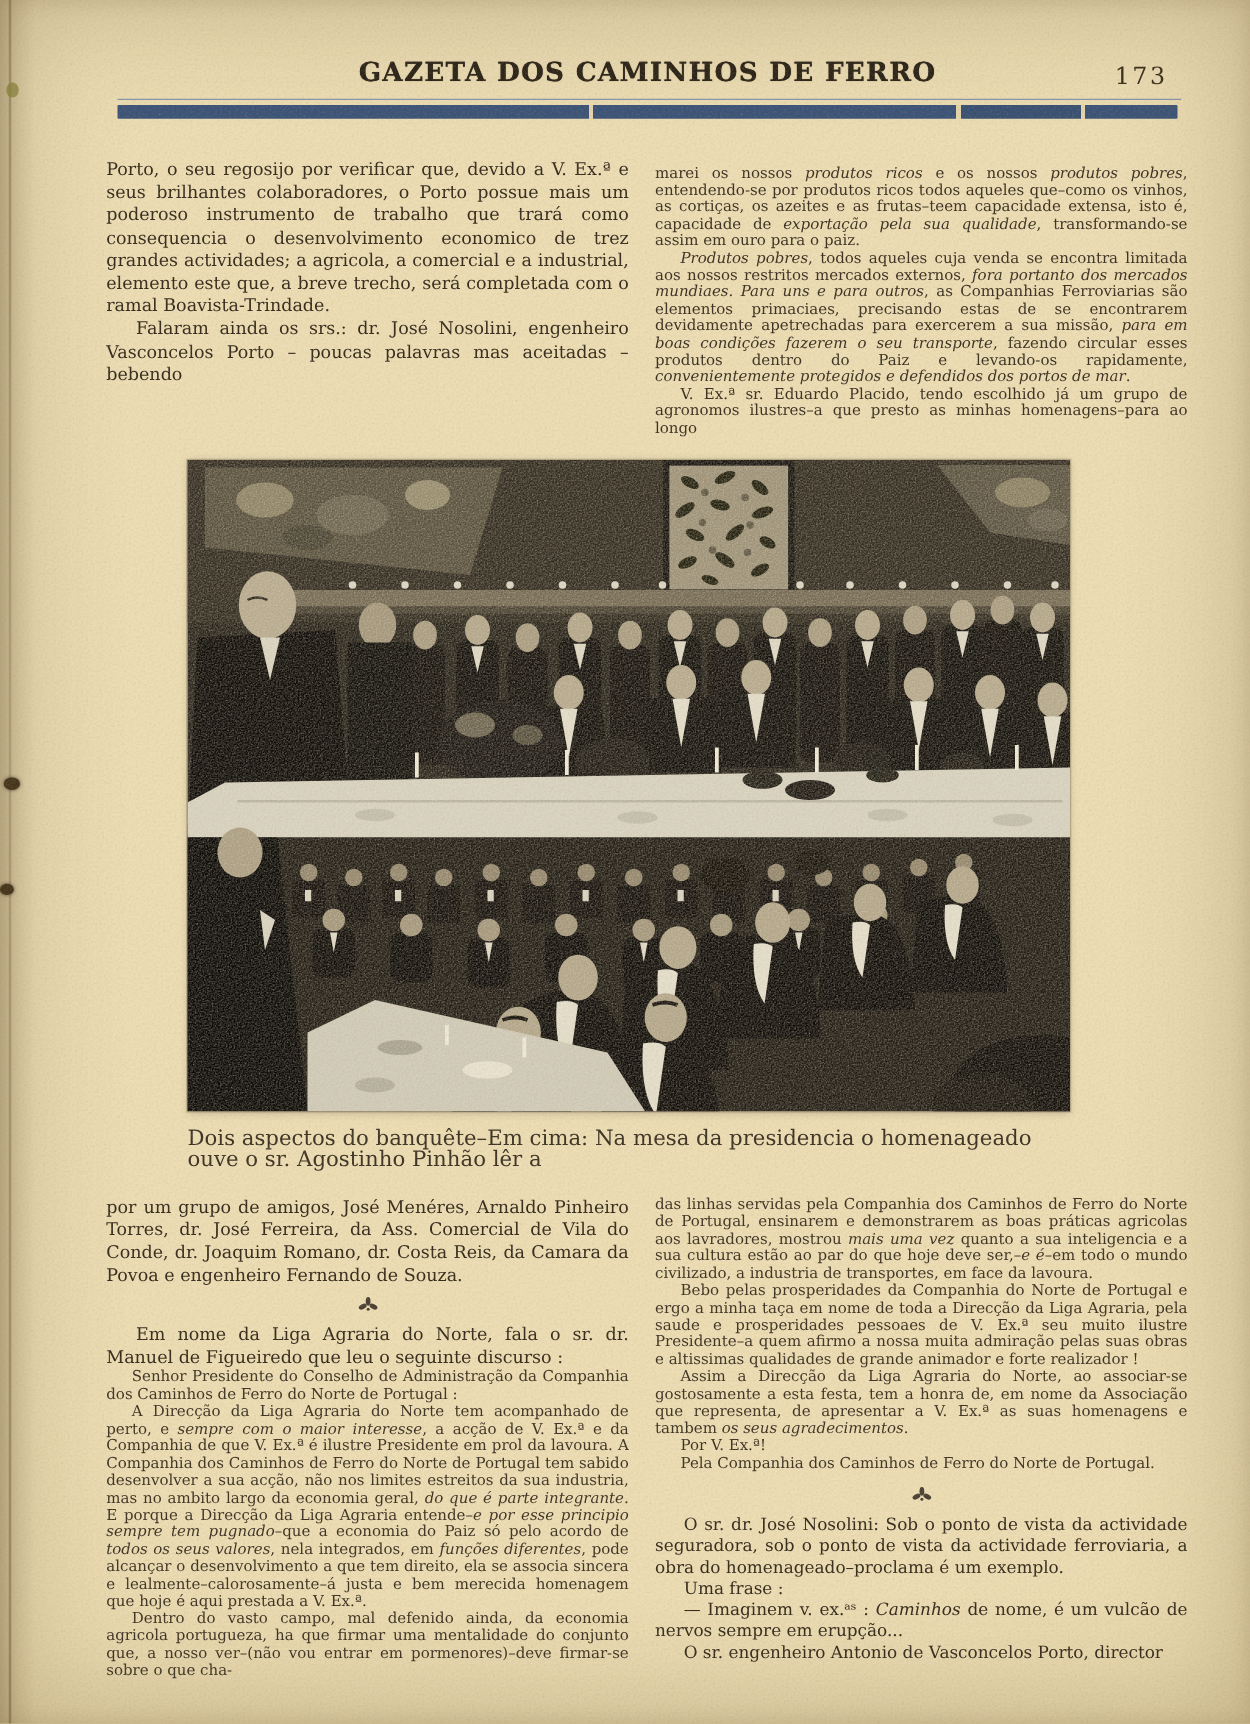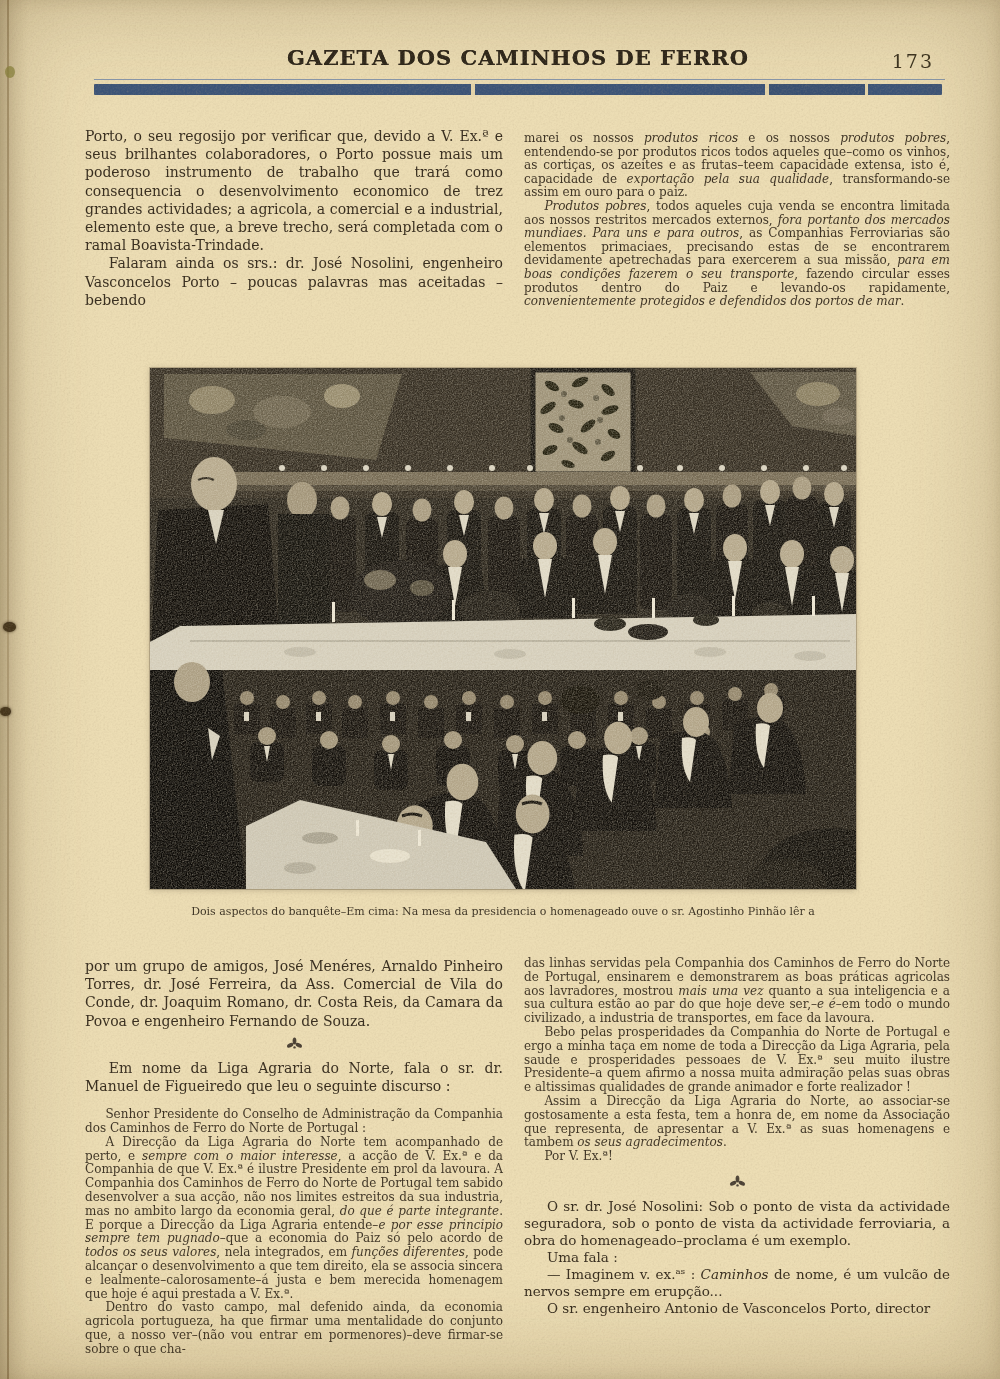--- a/index.html
+++ b/index.html
@@ -41,33 +41,33 @@
   
   .col{position:absolute;color:#362c1e;}
   .col p{margin:0;text-align:justify;}
   .col p.indent{text-indent:1.7em;}
   .colLT{left:85px;top:127px;width:418px;font-size:14px;line-height:18.2px;}
   .colRT{left:524px;top:132px;width:426px;font-size:12px;line-height:13.6px;color:#3b3123;}
   .colLB{left:85px;top:957px;width:418px;}
   .colRB{left:524px;top:957px;width:426px;}
   .nblock{font-size:14px;line-height:18.2px;}
   .nblock.lead{margin-top:9px;}
-  .sblock{margin-top:13px;font-size:12px;line-height:13.8px;color:#3e3425;}
+  .sblock{font-size:12px;line-height:13.8px;color:#3e3425;}
   .colRB .sblock{margin-top:0;}
   .nblock.after{margin-top:10px;font-size:13.5px;line-height:17px;}
   .orn{text-align:center;margin:5px 0 2px 0;height:15px;}
   .colRB .orn{margin:9px 0 3px 0;}
 
   
   .photo{position:absolute;left:150px;top:368px;width:706px;height:521px;margin:0;
     box-shadow:0 0 0 1px rgba(58,48,30,.25), 0 1px 6px rgba(58,48,30,.25);}
   .photo svg{display:block;}
 
-  .caption{position:absolute;left:150px;top:903px;width:706px;text-align:center;
-    font-size:11px;line-height:17px;color:#3d3425;}
+  .caption{position:absolute;left:150px;top:903px;width:706px;
+    font-size:17px;line-height:17px;color:#3d3425;}
 
   .page-grain{position:absolute;inset:0;z-index:5;pointer-events:none;}
 </style>
 </head>
 <body>
 
 <div class="stage">
 
   <div class="left-shade"></div>
   <div class="edge-line"></div>
@@ -80,20 +80,21 @@
   <div class="rule-thin"></div>
   <div class="rule-bar"></div>
 
   <div class="col colLT">
       <p class="para"><span>Porto, o seu regosijo por verificar que, devido a V. Ex.ª e seus brilhantes colaboradores, o Porto possue mais um poderoso instrumento de trabalho que trará como consequencia o desenvolvimento economico de trez grandes actividades; a agricola, a comercial e a industrial, elemento este que, a breve trecho, será completada com o ramal Boavista-Trindade.</span></p>
       <p class="para indent"><span>Falaram ainda os srs.: dr. José Nosolini, engenheiro Vasconcelos Porto – poucas palavras mas aceitadas – bebendo</span></p>
     </div>
   <div class="col colRT">
       <p class="para"><span>marei os nossos </span><i>produtos ricos</i><span> e os nossos </span><i>produtos pobres</i><span>, entendendo-se por produtos ricos todos aqueles que–como os vinhos, as cortiças, os azeites e as frutas–teem capacidade extensa, isto é, capacidade de </span><i>exportação pela sua qualidade</i><span>, transformando-se assim em ouro para o paiz.</span></p>
       <p class="para indent"><i>Produtos pobres</i><span>, todos aqueles cuja venda se encontra limitada aos nossos restritos mercados externos, </span><i>fora portanto dos mercados mundiaes. Para uns e para outros</i><span>, as Companhias Ferroviarias são elementos primaciaes, precisando estas de se encontrarem devidamente apetrechadas para exercerem a sua missão, </span><i>para em boas condições fazerem o seu transporte</i><span>, fazendo circular esses produtos dentro do Paiz e levando-os rapidamente, </span><i>convenientemente protegidos e defendidos dos portos de mar</i><span>.</span></p>
+      <p class="para indent"><span>V. Ex.ª sr. Eduardo Placido, tendo escolhido já um grupo de agronomos ilustres–a que presto as minhas homenagens–para ao longo</span></p>
     </div>
 
   <figure class="photo">
     <svg viewBox="0 0 706 521" width="706" height="521">
       <defs>
         <filter id="grain" x="0" y="0" width="100%" height="100%">
           <feTurbulence type="fractalNoise" baseFrequency="0.8" numOctaves="2" stitchTiles="stitch"></feTurbulence>
           <feColorMatrix type="matrix" values="0 0 0 0 0.85  0 0 0 0 0.80  0 0 0 0 0.66  0.8 0.8 0.8 0 -1.0"></feColorMatrix>
         </filter>
         <g id="sman">
@@ -399,34 +400,35 @@
         <p class="para indent"><span>Dentro do vasto campo, mal defenido ainda, da economia agricola portugueza, ha que firmar uma mentalidade do conjunto que, a nosso ver–(não vou entrar em pormenores)–deve firmar-se sobre o que cha-</span></p>
       </div>
   </div>
 
   <div class="col colRB">
     <div class="sblock">
         <p class="para"><span>das linhas servidas pela Companhia dos Caminhos de Ferro do Norte de Portugal, ensinarem e demonstrarem as boas práticas agricolas aos lavradores, mostrou </span><i>mais uma vez</i><span> quanto a sua inteligencia e a sua cultura estão ao par do que hoje deve ser,–</span><i>e é</i><span>–em todo o mundo civilizado, a industria de transportes, em face da lavoura.</span></p>
         <p class="para indent"><span>Bebo pelas prosperidades da Companhia do Norte de Portugal e ergo a minha taça em nome de toda a Direcção da Liga Agraria, pela saude e prosperidades pessoaes de V. Ex.ª seu muito ilustre Presidente–a quem afirmo a nossa muita admiração pelas suas obras e altissimas qualidades de grande animador e forte realizador !</span></p>
         <p class="para indent"><span>Assim a Direcção da Liga Agraria do Norte, ao associar-se gostosamente a esta festa, tem a honra de, em nome da Associação que representa, de apresentar a V. Ex.ª as suas homenagens e tambem </span><i>os seus agradecimentos</i><span>.</span></p>
         <p class="para indent"><span>Por V. Ex.ª!</span></p>
+        <p class="para indent"><span>Pela Companhia dos Caminhos de Ferro do Norte de Portugal.</span></p>
       </div>
     <div class="orn">
       <svg width="17" height="13" viewBox="0 0 17 13">
         <g fill="#4a4034">
           <ellipse cx="4.2" cy="8.3" rx="3.4" ry="1.9" transform="rotate(-28 4.2 8.3)"></ellipse>
           <ellipse cx="12.8" cy="8.3" rx="3.4" ry="1.9" transform="rotate(28 12.8 8.3)"></ellipse>
           <ellipse cx="8.5" cy="4" rx="1.9" ry="3.5"></ellipse>
           <circle cx="8.5" cy="10.4" r="1.2"></circle>
         </g>
       </svg>
     </div>
     <div class="nblock after">
         <p class="para indent"><span>O sr. dr. José Nosolini: Sob o ponto de vista da actividade seguradora, sob o ponto de vista da actividade ferroviaria, a obra do homenageado–proclama é um exemplo.</span></p>
-        <p class="para indent"><span>Uma fala :</span></p>
+        <p class="para indent"><span>Uma frase :</span></p>
         <p class="para indent"><span>— Imaginem v. ex.ᵃˢ : </span><i>Caminhos</i><span> de nome, é um vulcão de nervos sempre em erupção...</span></p>
         <p class="para indent"><span>O sr. engenheiro Antonio de Vasconcelos Porto, director</span></p>
       </div>
   </div>
 
   <svg class="page-grain" width="1000" height="1379">
     <filter id="pgrain" x="0" y="0" width="100%" height="100%">
       <feTurbulence type="fractalNoise" baseFrequency="0.55" numOctaves="2" stitchTiles="stitch"></feTurbulence>
       <feColorMatrix type="matrix" values="0 0 0 0 0.45  0 0 0 0 0.36  0 0 0 0 0.22  0.45 0.45 0.45 0 -0.60"></feColorMatrix>
     </filter>

